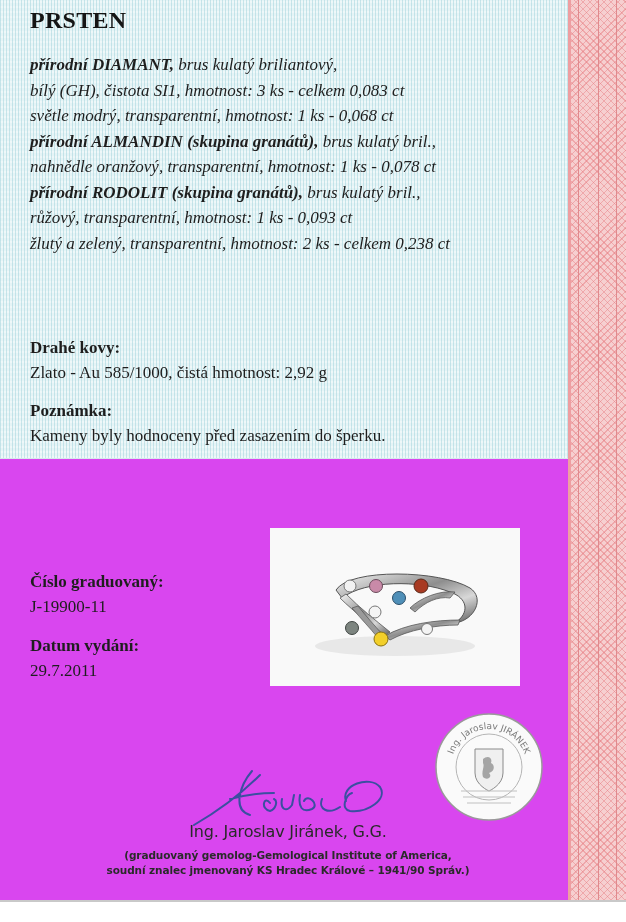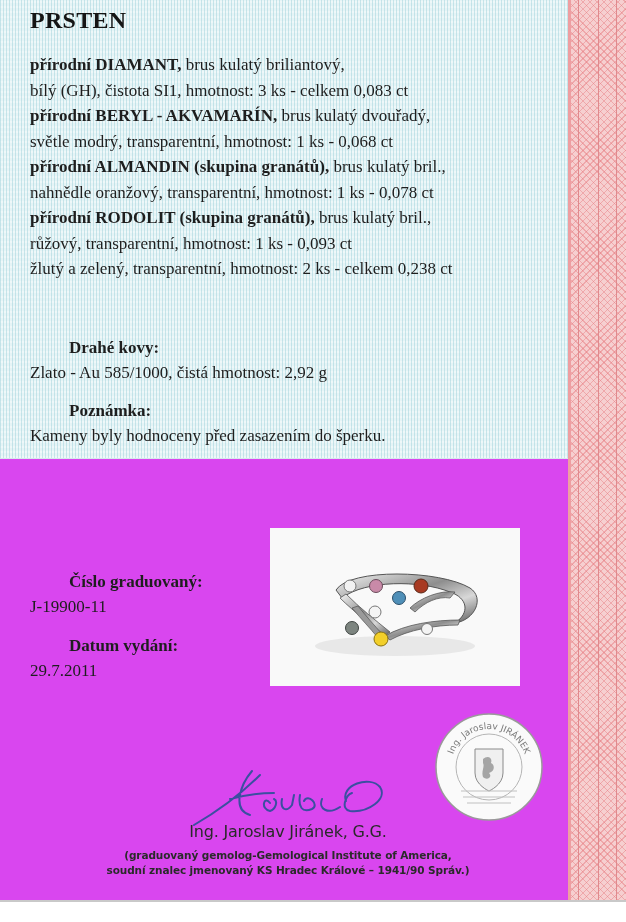--- a/index.html
+++ b/index.html
@@ -30,25 +30,25 @@
   }
   .ribbon .line { position: absolute; top: 0; bottom: 0; width: 1px; background: #e08a8e; }
   .ribbon .edge { position: absolute; top: 0; bottom: 0; left: 0; width: 3px; background: #ee9ea1; }
   .bottom-rule {
     position: absolute; left: 0; top: 900px; width: 626px; height: 2px; background: #c9c9c9;
   }
   .title {
     position: absolute; left: 30px; top: 7px; font-size: 24px; font-weight: bold; letter-spacing: 0.3px;
     color: #151515;
   }
-  .stones { position: absolute; left: 30px; top: 52px; width: 476px; }
+  .stones { position: absolute; left: 30px; top: 52px; width: 476px; font-style: italic; }
   .stones .line { font-size: 17px; line-height: 25.5px; white-space: nowrap; }
   .stones b { font-weight: bold; }
   .section { position: absolute; left: 30px; font-size: 17px; line-height: 25px; }
-  .section .label { font-weight: bold; margin-left: 39px; }
+  .section .label { font-weight: bold; }
   .ring-box {
     position: absolute; left: 270px; top: 528px; width: 250px; height: 158px; background: #f9f9f9;
   }
   .stamp { position: absolute; left: 433px; top: 711px; width: 112px; height: 112px; }
   .signature { position: absolute; left: 190px; top: 765px; width: 200px; height: 70px; }
   .signer {
     position: absolute; left: 0; width: 626px; text-align: center;
     font-family: "DejaVu Sans", "Liberation Sans", sans-serif; color: #2a2a2a;
   }
   .signer.name { top: 822px; left: 98px; width: 380px; font-size: 16px; font-weight: normal; letter-spacing: -0.2px;}
@@ -66,21 +66,20 @@
     <div class="line" style="left:10px"></div>
     <div class="line" style="left:30px"></div>
     <div class="line" style="left:48px"></div>
   </div>
 
   <div class="title">PRSTEN</div>
 
   <div class="stones">
     <div class="line"><b>přírodní DIAMANT,</b><span> brus kulatý briliantový,</span></div>
     <div class="line">bílý (GH), čistota SI1, hmotnost: 3 ks - celkem 0,083 ct</div>
-    <div class="line"><b>přírodní BERYL - AKVAMARÍN,</b><span> brus kulatý dvouřadý,</span></div>
     <div class="line">světle modrý, transparentní, hmotnost: 1 ks - 0,068 ct</div>
     <div class="line"><b>přírodní ALMANDIN (skupina granátů),</b><span> brus kulatý bril.,</span></div>
     <div class="line">nahnědle oranžový, transparentní, hmotnost: 1 ks - 0,078 ct</div>
     <div class="line"><b>přírodní RODOLIT (skupina granátů),</b><span> brus kulatý bril.,</span></div>
     <div class="line">růžový, transparentní, hmotnost: 1 ks - 0,093 ct</div>
     <div class="line">žlutý a zelený, transparentní, hmotnost: 2 ks - celkem 0,238 ct</div>
   </div>
 
   <div class="section" style="top:335px">
     <div class="label">Drahé kovy:</div>

